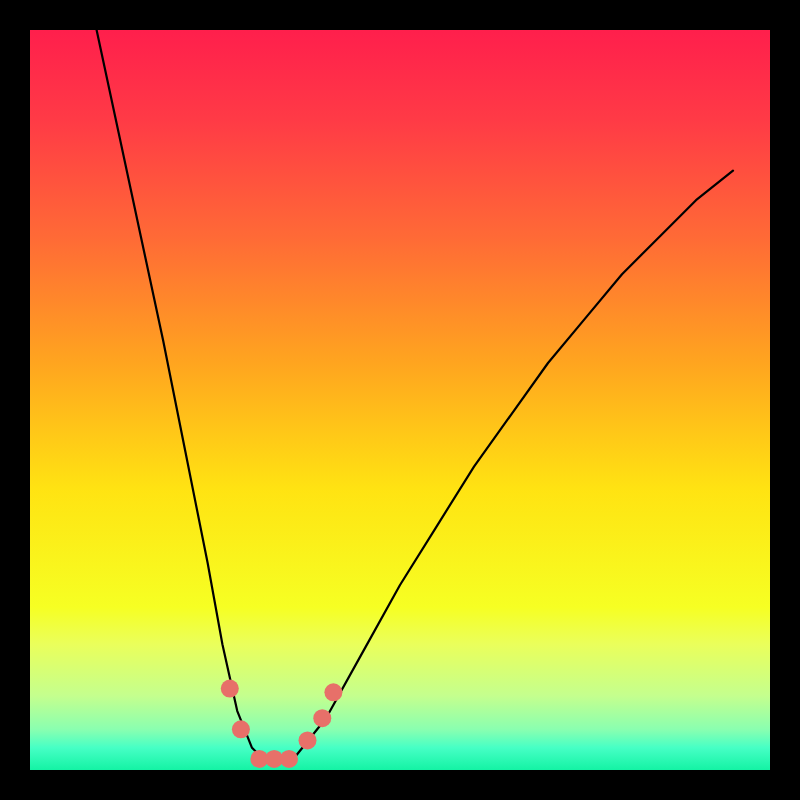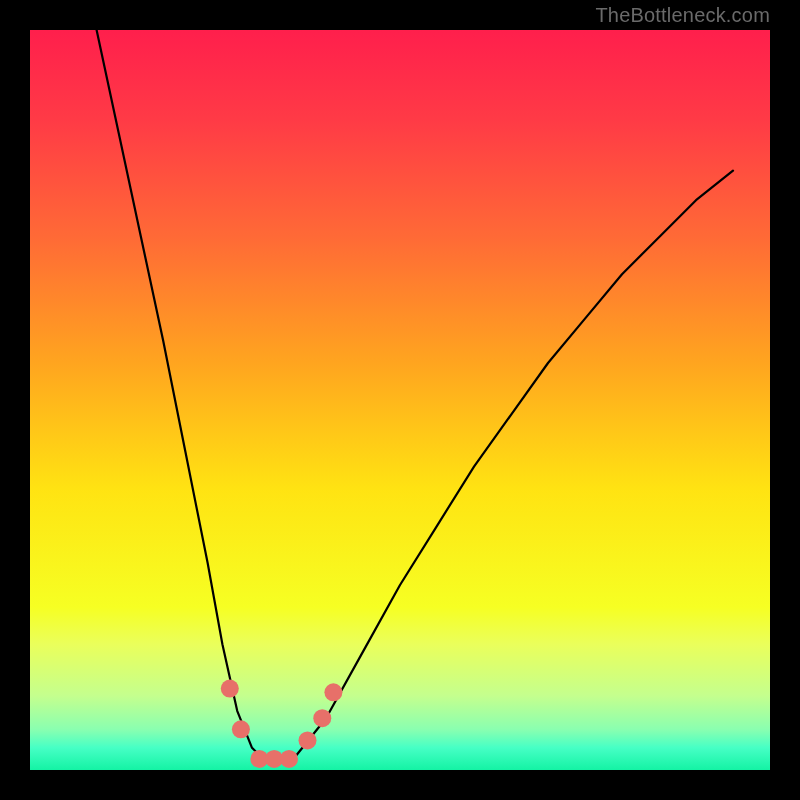--- a/index.html
+++ b/index.html
@@ -39,21 +39,20 @@
     font-size: 20px;
     color: #6a6a6a;
     font-weight: 500;
     letter-spacing: 0.2px;
   }
 </style>
 </head>
 <body>
 
 <div class="frame">
-  <div class="watermark">TheBottleneck.com</div>
   <div class="inner">
     <svg class="bg" viewBox="0 0 740 740" preserveAspectRatio="none">
       <defs>
         <linearGradient id="verticalGrad" x1="0" y1="0" x2="0" y2="1">
             <stop offset="0.00%" stop-color="#ff1f4c"></stop>
             <stop offset="12.00%" stop-color="#ff3a46"></stop>
             <stop offset="28.00%" stop-color="#ff6a36"></stop>
             <stop offset="45.00%" stop-color="#ffa51f"></stop>
             <stop offset="62.00%" stop-color="#ffe312"></stop>
             <stop offset="78.00%" stop-color="#f6ff23"></stop>

